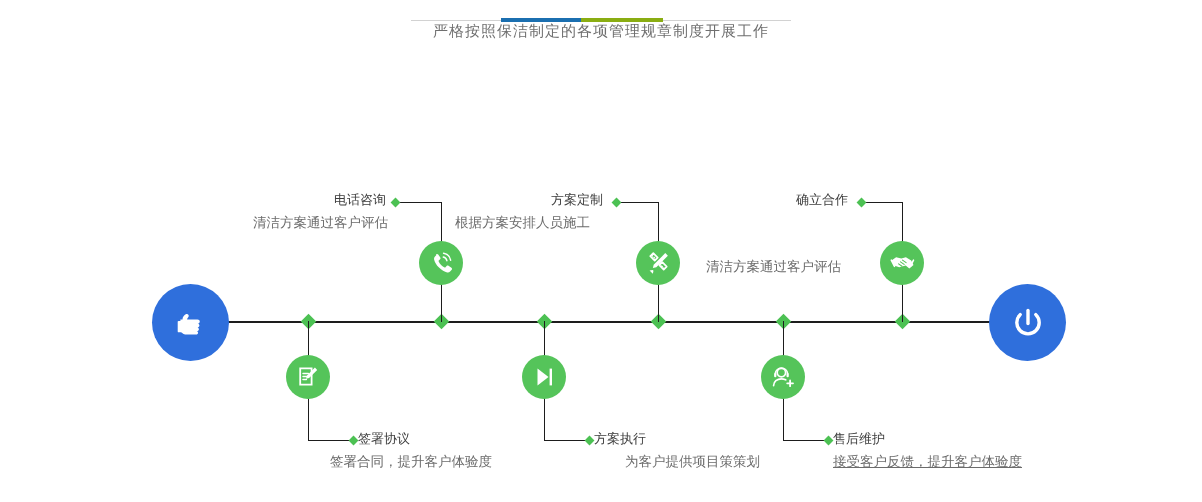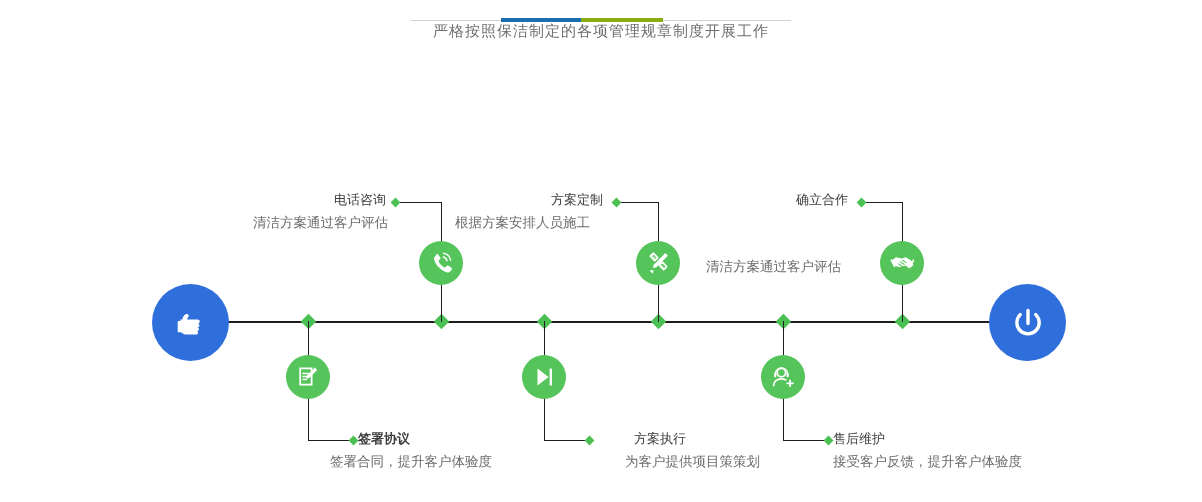--- a/index.html
+++ b/index.html
@@ -133,21 +133,21 @@
       <span>
         <svg width="26" height="26" viewBox="0 0 26 26">
           <path fill="none" stroke="#ffffff" stroke-width="1.8" d="M5.2 4.3h11.4v16.4H5.2z"></path>
           <line x1="8" y1="9.4" x2="13.4" y2="9.4" stroke="#ffffff" stroke-width="1.5" stroke-linecap="round"></line>
           <line x1="8" y1="12.4" x2="13.4" y2="12.4" stroke="#ffffff" stroke-width="1.5" stroke-linecap="round"></line>
           <line x1="8" y1="15.4" x2="11.4" y2="15.4" stroke="#ffffff" stroke-width="1.5" stroke-linecap="round"></line>
           <path fill="#ffffff" d="M19.9 3.6l2.3 2.3-8.1 8.1-3 0.7 0.7-3z"></path>
         </svg>
       </span>
     </div>
-    <div class="label" style="left:358px;top:429px;font-weight:bold;">签署协议</div>
+    <div class="label" style="left:358px;top:429px;">签署协议</div>
     <div class="desc" style="left:330px;top:453px;">签署合同，提升客户体验度</div>
   </div>
 
   <div class="node">
     <div class="diamond" style="left:653px;top:316px;"></div>
     <div class="vline" style="left:658px;top:202px;height:120px;"></div>
     <div class="hline" style="left:617px;top:202px;width:42px;"></div>
     <div class="diamond small" style="left:613px;top:199px;"></div>
     <div class="icon-circle" style="left:636px;top:241px;">
       <span>
@@ -173,21 +173,21 @@
     <div class="hline" style="left:544px;top:440px;width:46px;"></div>
     <div class="diamond small" style="left:586px;top:437px;"></div>
     <div class="icon-circle" style="left:522px;top:355px;">
       <span>
         <svg width="26" height="26" viewBox="0 0 26 26">
           <path fill="#ffffff" d="M6.5 4.6l11 8.4-11 8.4z"></path>
           <rect x="18.6" y="4.6" width="2.4" height="16.8" fill="#ffffff"></rect>
         </svg>
       </span>
     </div>
-    <div class="label" style="left:594px;top:429px;margin-left:40px;">方案执行</div>
+    <div class="label" style="left:594px;top:429px;">方案执行</div>
     <div class="desc" style="left:625px;top:453px;">为客户提供项目策策划</div>
   </div>
 
   <div class="node">
     <div class="diamond" style="left:897px;top:316px;"></div>
     <div class="vline" style="left:902px;top:202px;height:120px;"></div>
     <div class="hline" style="left:862px;top:202px;width:41px;"></div>
     <div class="diamond small" style="left:858px;top:199px;"></div>
     <div class="icon-circle" style="left:880px;top:241px;">
       <span>
@@ -214,16 +214,16 @@
           <path fill="none" stroke="#ffffff" stroke-width="1.7" stroke-linecap="round" d="M3.6 21.6c0-4 3.5-6.8 7.8-6.8 1.6 0 3 0.4 4.3 1"></path>
           <path fill="none" stroke="#ffffff" stroke-width="1.6" stroke-linecap="round" d="M5.3 9.4a6.2 6.2 0 0 1 12.3 0"></path>
           <rect x="4.1" y="8.9" width="2.3" height="4.4" rx="1.1" fill="#ffffff"></rect>
           <rect x="16.5" y="8.9" width="2.3" height="4.4" rx="1.1" fill="#ffffff"></rect>
           <line x1="20.1" y1="16.4" x2="20.1" y2="22.2" stroke="#ffffff" stroke-width="1.8" stroke-linecap="round"></line>
           <line x1="17.2" y1="19.3" x2="23" y2="19.3" stroke="#ffffff" stroke-width="1.8" stroke-linecap="round"></line>
         </svg>
       </span>
     </div>
     <div class="label" style="left:833px;top:429px;">售后维护</div>
-    <div class="desc" style="left:833px;top:453px;">接受客户反馈，提升客户体验度</div>
+    <div class="desc" style="left:833px;top:453px;text-decoration:underline;">接受客户反馈，提升客户体验度</div>
   </div>
 
 </div>
 
 </body></html>

